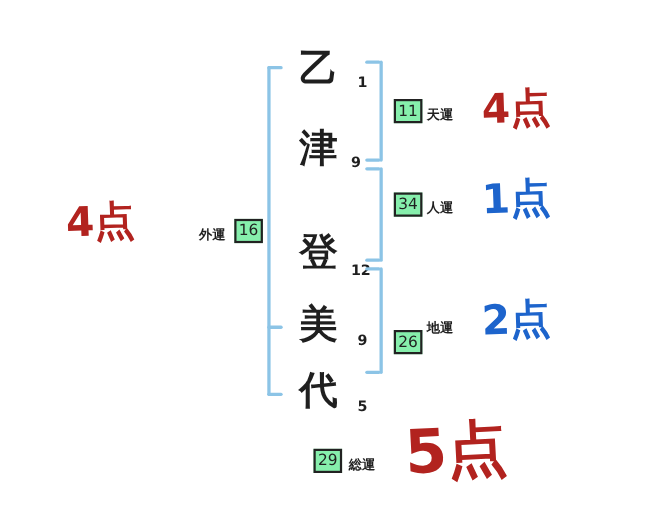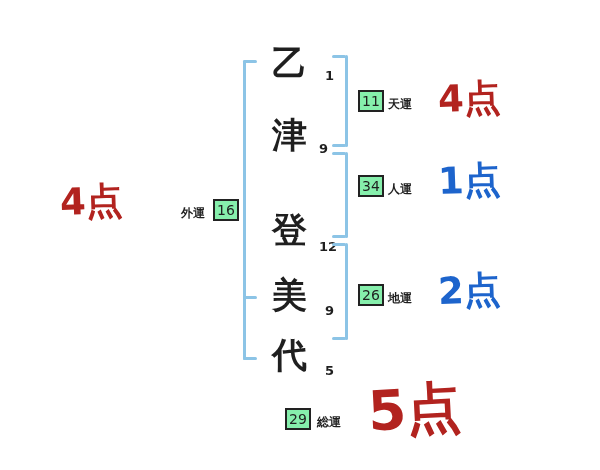--- a/index.html
+++ b/index.html
@@ -57,21 +57,21 @@
 
 <div class="abs vline" style="left: 345px; top: 152px; height: 86px; background: rgb(140, 196, 230);"></div>
 <div class="abs hline" style="left: 332px; top: 152px; width: 14px; background: rgb(140, 196, 230);"></div>
 <div class="abs hline" style="left: 332px; top: 235px; width: 14px; background: rgb(140, 196, 230);"></div>
 <div class="abs numbox" style="left:358px;top:175px">34</div>
 <div class="abs flabel" style="left:388px;top:181px">人運</div>
 
 <div class="abs vline" style="left: 345px; top: 243px; height: 97px; background: rgb(140, 196, 230);"></div>
 <div class="abs hline" style="left: 332px; top: 243px; width: 14px; background: rgb(140, 196, 230);"></div>
 <div class="abs hline" style="left: 332px; top: 337px; width: 14px; background: rgb(140, 196, 230);"></div>
-<div class="abs numbox" style="left:358px;top:284px">26</div>
+<div class="abs numbox" style="left:358px;top:300px">26</div>
 <div class="abs flabel" style="left:388px;top:290px">地運</div>
 
 <div class="abs numbox" style="left:285px;top:408px">29</div>
 <div class="abs flabel" style="left:317px;top:414px">総運</div>
 
 <div class="abs score" style="left: 60px; top: 183px; color: rgb(178, 35, 31);">4点</div>
 <div class="abs score" style="left: 438px; top: 80px; color: rgb(178, 35, 31);">4点</div>
 <div class="abs score" style="left: 438px; top: 162px; color: rgb(29, 100, 204);">1点</div>
 <div class="abs score" style="left: 438px; top: 272px; color: rgb(29, 100, 204);">2点</div>
 <div class="abs score-large" style="left: 368px; top: 382px; color: rgb(178, 35, 31);">5点</div>

